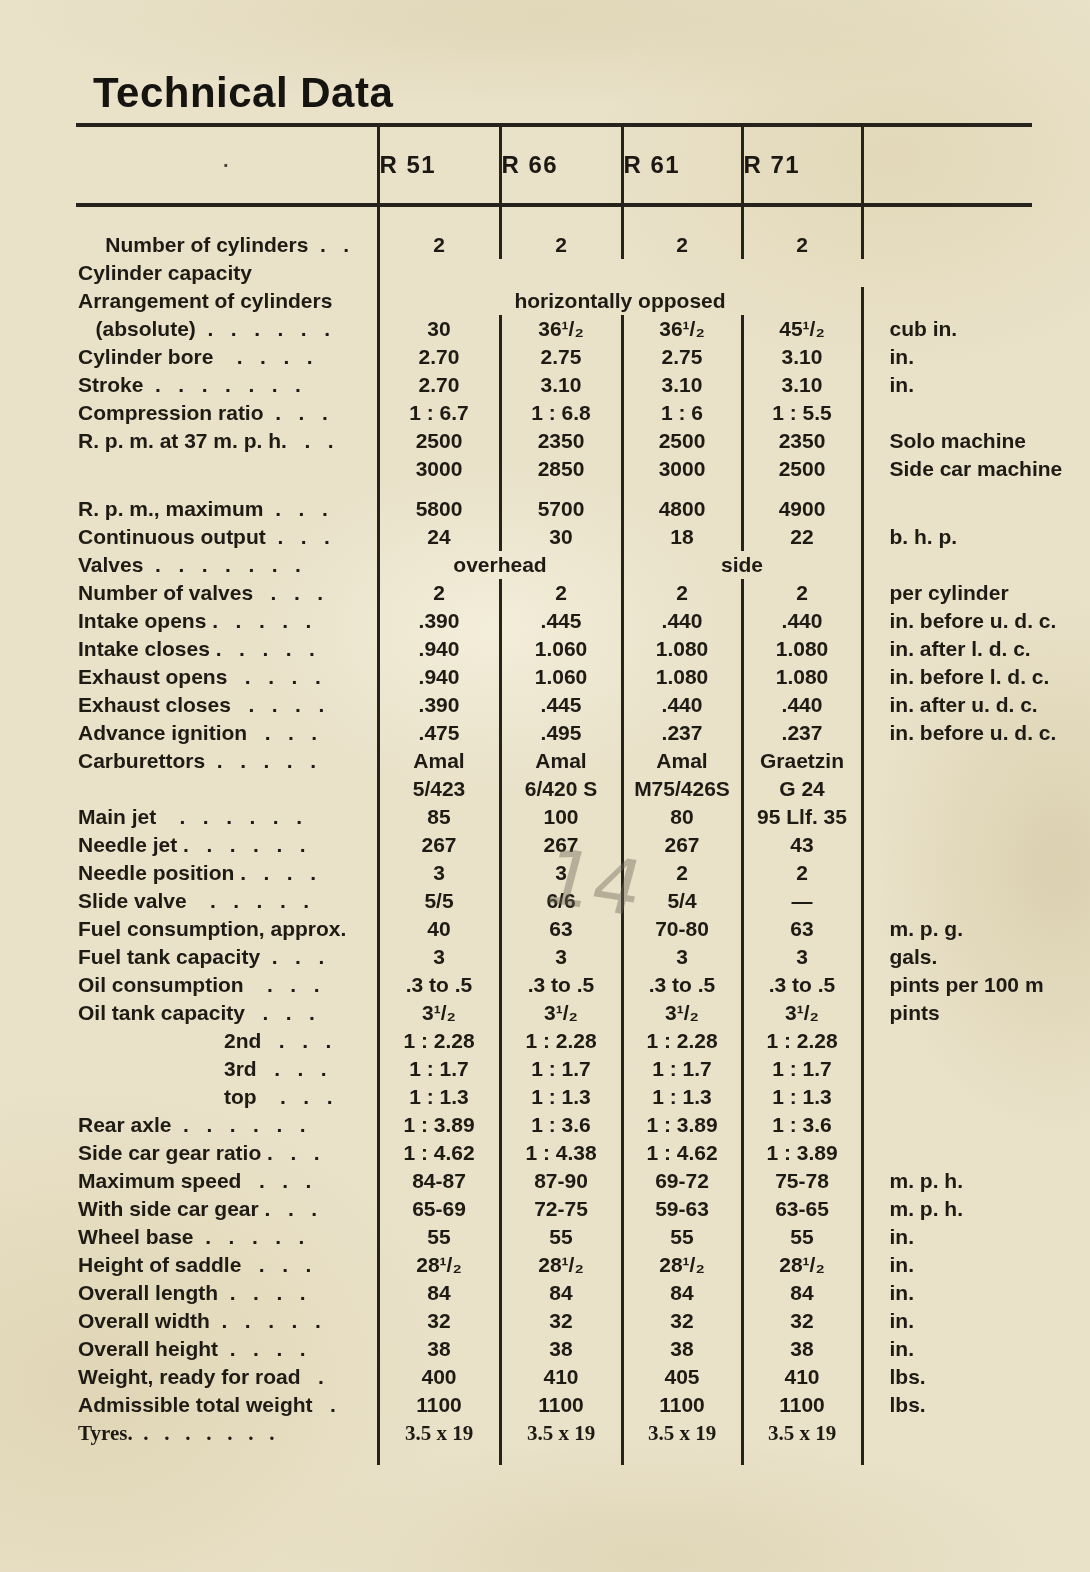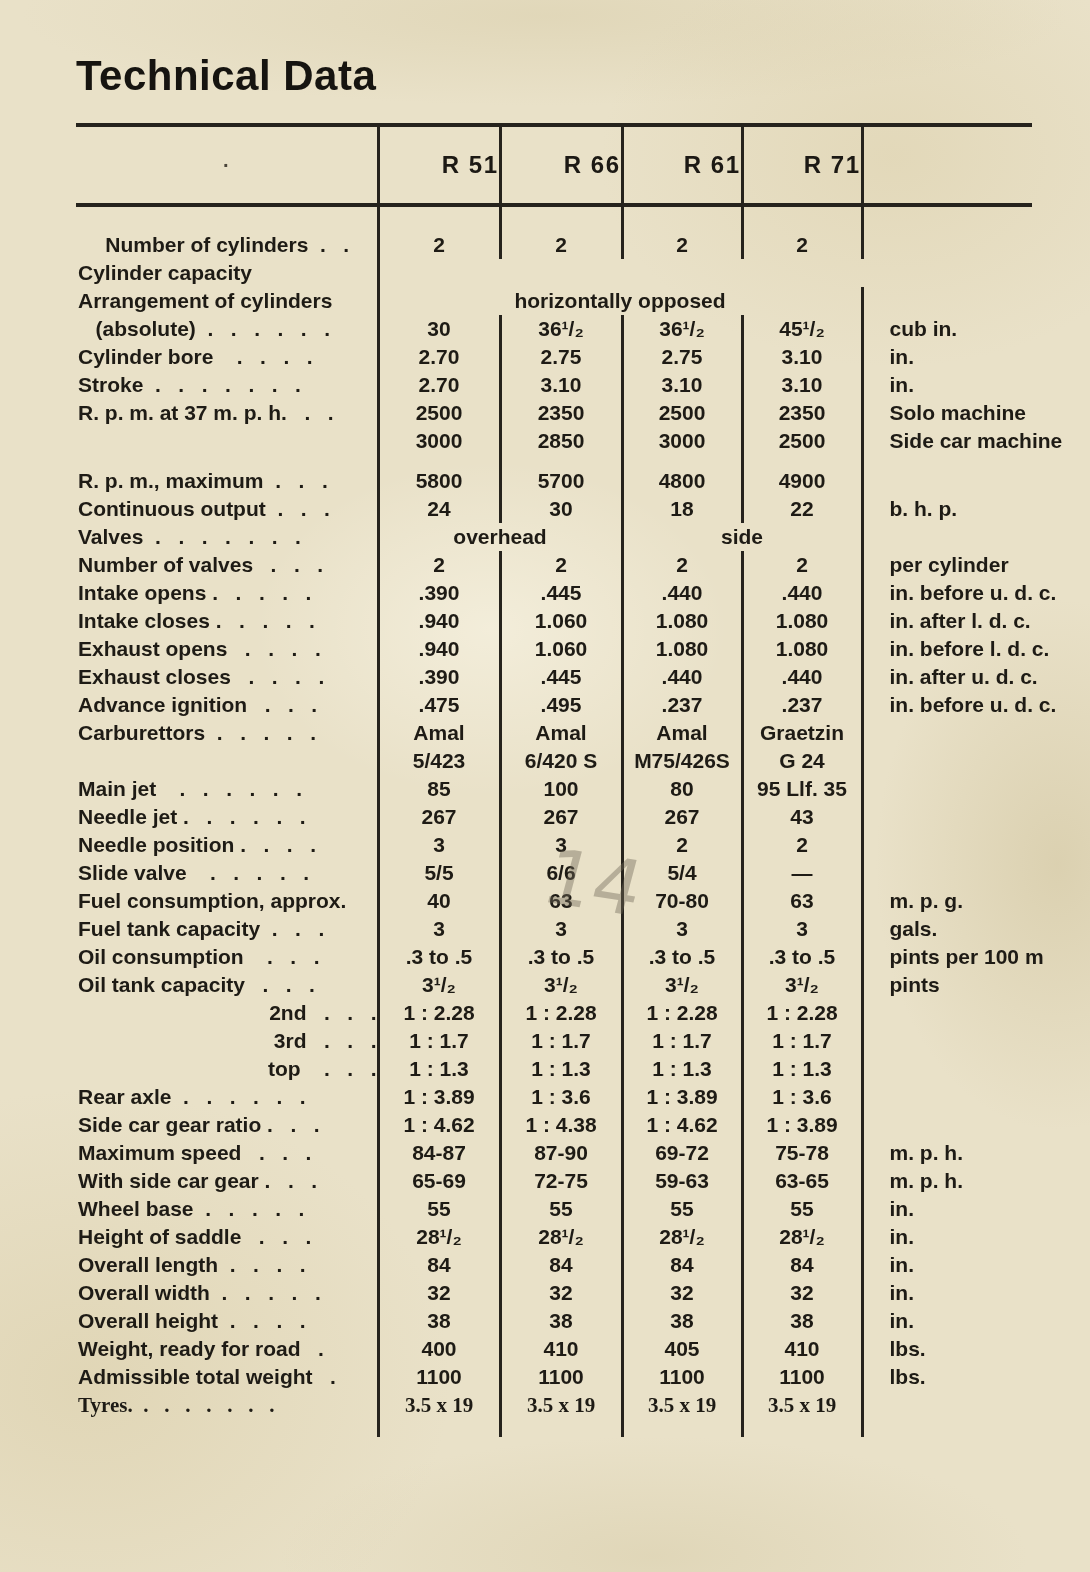--- a/index.html
+++ b/index.html
@@ -11,51 +11,51 @@
       radial-gradient(ellipse 420px 300px at 82% 10%, rgba(214,200,158,.35), transparent 70%),
       radial-gradient(ellipse 520px 420px at 8% 88%, rgba(208,193,148,.35), transparent 70%),
       radial-gradient(ellipse 340px 240px at 45% 40%, rgba(255,252,240,.45), transparent 70%),
       radial-gradient(ellipse 260px 380px at 97% 55%, rgba(193,178,132,.35), transparent 70%),
       radial-gradient(ellipse 700px 120px at 50% 1%, rgba(205,192,150,.30), transparent 75%),
       radial-gradient(ellipse 500px 160px at 60% 99%, rgba(203,190,148,.30), transparent 75%);
     color:#1e1b15;
   }
   .page{position:absolute;inset:0;}
   .title{
-    position:absolute;left:76px;top:52px;margin:0;
+    position:absolute;left:76px;top:52px;margin:17px;
     font-size:42px;font-weight:bold;letter-spacing:.5px;color:#161410;
   }
   table.spec{
     position:absolute;left:76px;top:123px;width:956px;
     border-collapse:collapse;table-layout:fixed;
   }
   col.c-label{width:302px;}
   col.c-v1{width:122px;} col.c-v2{width:122px;}
   col.c-v3{width:120px;} col.c-v4{width:120px;}
   col.c-unit{width:170px;}
   thead tr{
     height:80px;
     border-top:4px solid #26231d;
     border-bottom:4px solid #26231d;
   }
   thead th{
-    font-size:24px;font-weight:bold;text-align:right;vertical-align:middle;
+    font-size:24px;font-weight:bold;text-align:left;vertical-align:middle;
     letter-spacing:1.5px;padding:0;color:#1c1914;
   }
   thead th.hval,thead th.hunit{border-left:3px solid #26231d;}
   thead th.corner{text-align:center;font-size:20px;color:#4a453a;letter-spacing:0;}
   tbody td{
     font-size:21px;font-weight:bold;height:28px;padding:0;
     vertical-align:middle;color:#1e1b15;
   }
   tbody tr:first-child td{padding-top:24px;text-align:center;}
   tbody tr:last-child td{padding-bottom:18px;font-family:Liberation Serif, serif;}
   tbody tr.pad-bottom td{padding-bottom:12px;}
   td.lbl{white-space:pre;overflow:hidden;padding-left:2px;}
-  td.lbl.indent{padding-left:148px;text-align:right;}
+  td.lbl.indent{padding-left:148px;}
   td.val{text-align:center;border-left:3px solid #26231d;}
   td.unit{
     border-left:3px solid #26231d;text-align:left;padding-left:26px;
     white-space:nowrap;overflow:visible;
   }
   td.gapcell{border-left:3px solid #26231d;}
   .pencil{
     position:absolute;left:545px;top:838px;
     font-family:"DejaVu Sans",sans-serif;font-size:76px;font-weight:400;
     color:rgba(112,104,88,.42);transform:rotate(9deg) skewX(-6deg);
@@ -128,20 +128,28 @@
         </tr>
         <tr>
           <td class="lbl">Stroke  .   .   .   .   .   .   .</td>
           <td class="val">2.70</td>
           <td class="val">3.10</td>
           <td class="val">3.10</td>
           <td class="val">3.10</td>
           <td class="unit">in.</td>
         </tr>
         <tr>
+          <td class="lbl">Compression ratio  .   .   .</td>
+          <td class="val">1 : 6.7</td>
+          <td class="val">1 : 6.8</td>
+          <td class="val">1 : 6</td>
+          <td class="val">1 : 5.5</td>
+          <td class="unit"></td>
+        </tr>
+        <tr>
           <td class="lbl">R. p. m. at 37 m. p. h.   .   .</td>
           <td class="val">2500</td>
           <td class="val">2350</td>
           <td class="val">2500</td>
           <td class="val">2350</td>
           <td class="unit">Solo machine</td>
         </tr>
         <tr class="pad-bottom">
           <td class="lbl"></td>
           <td class="val">3000</td>

